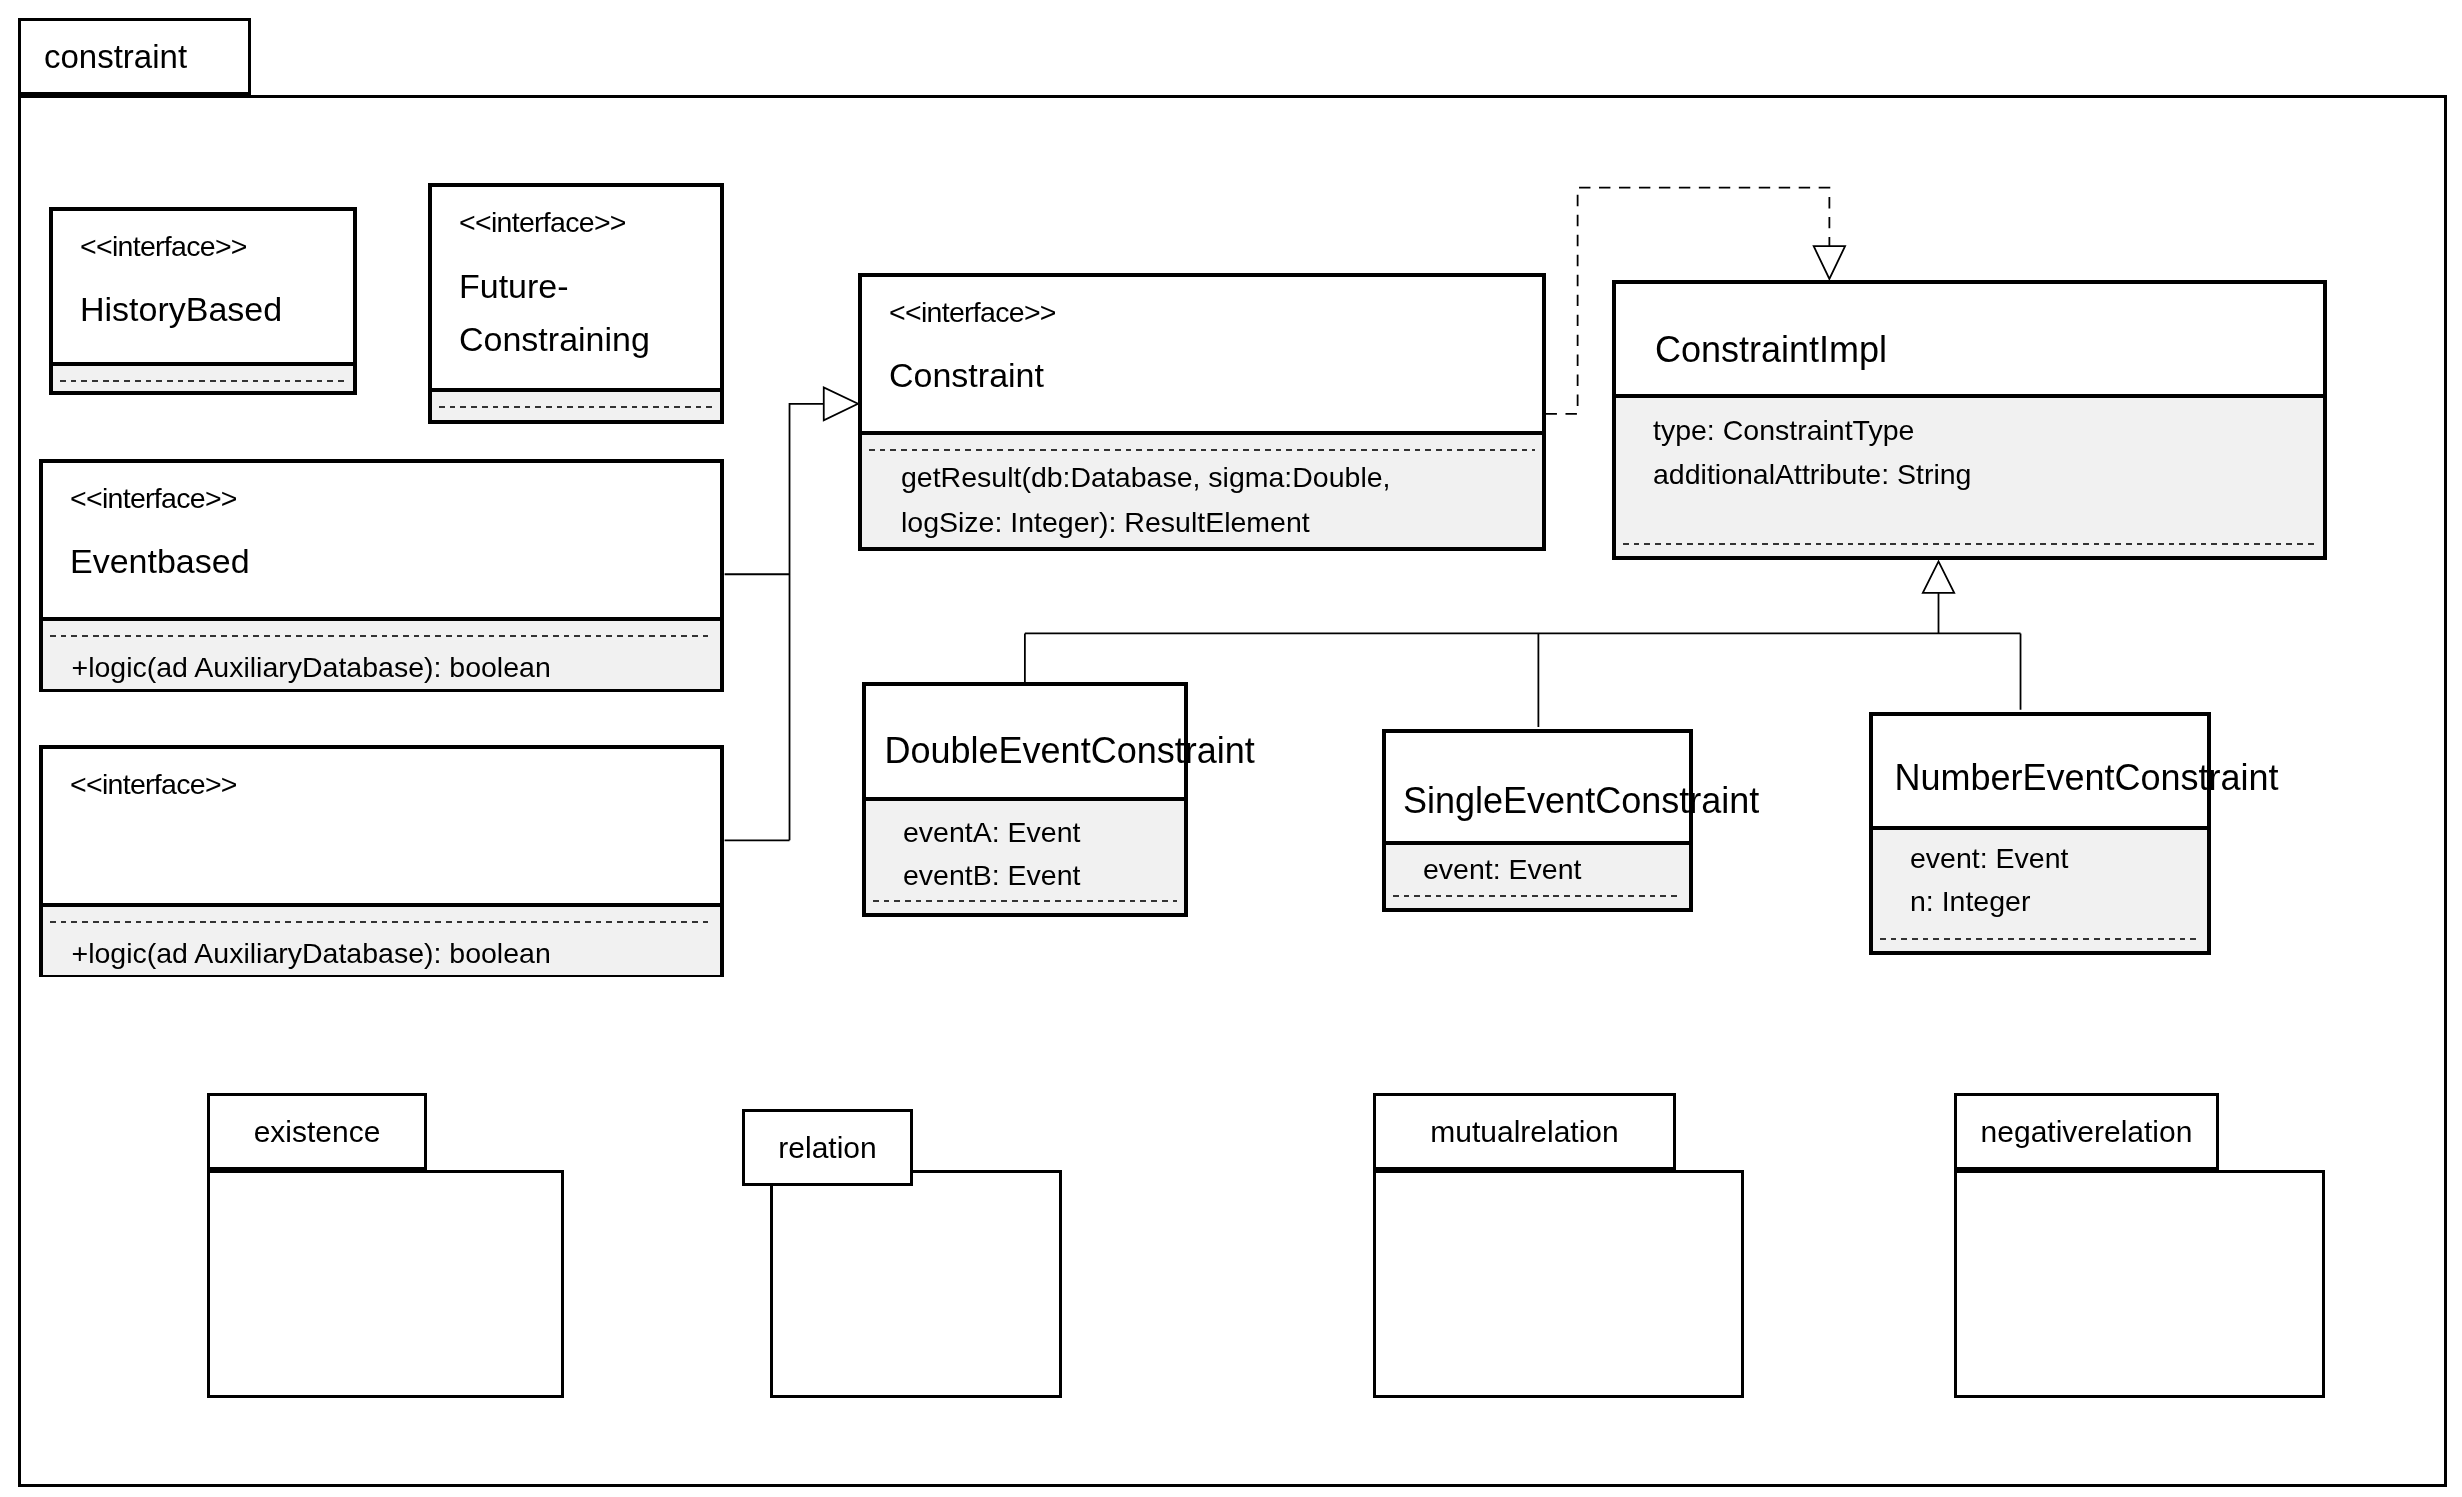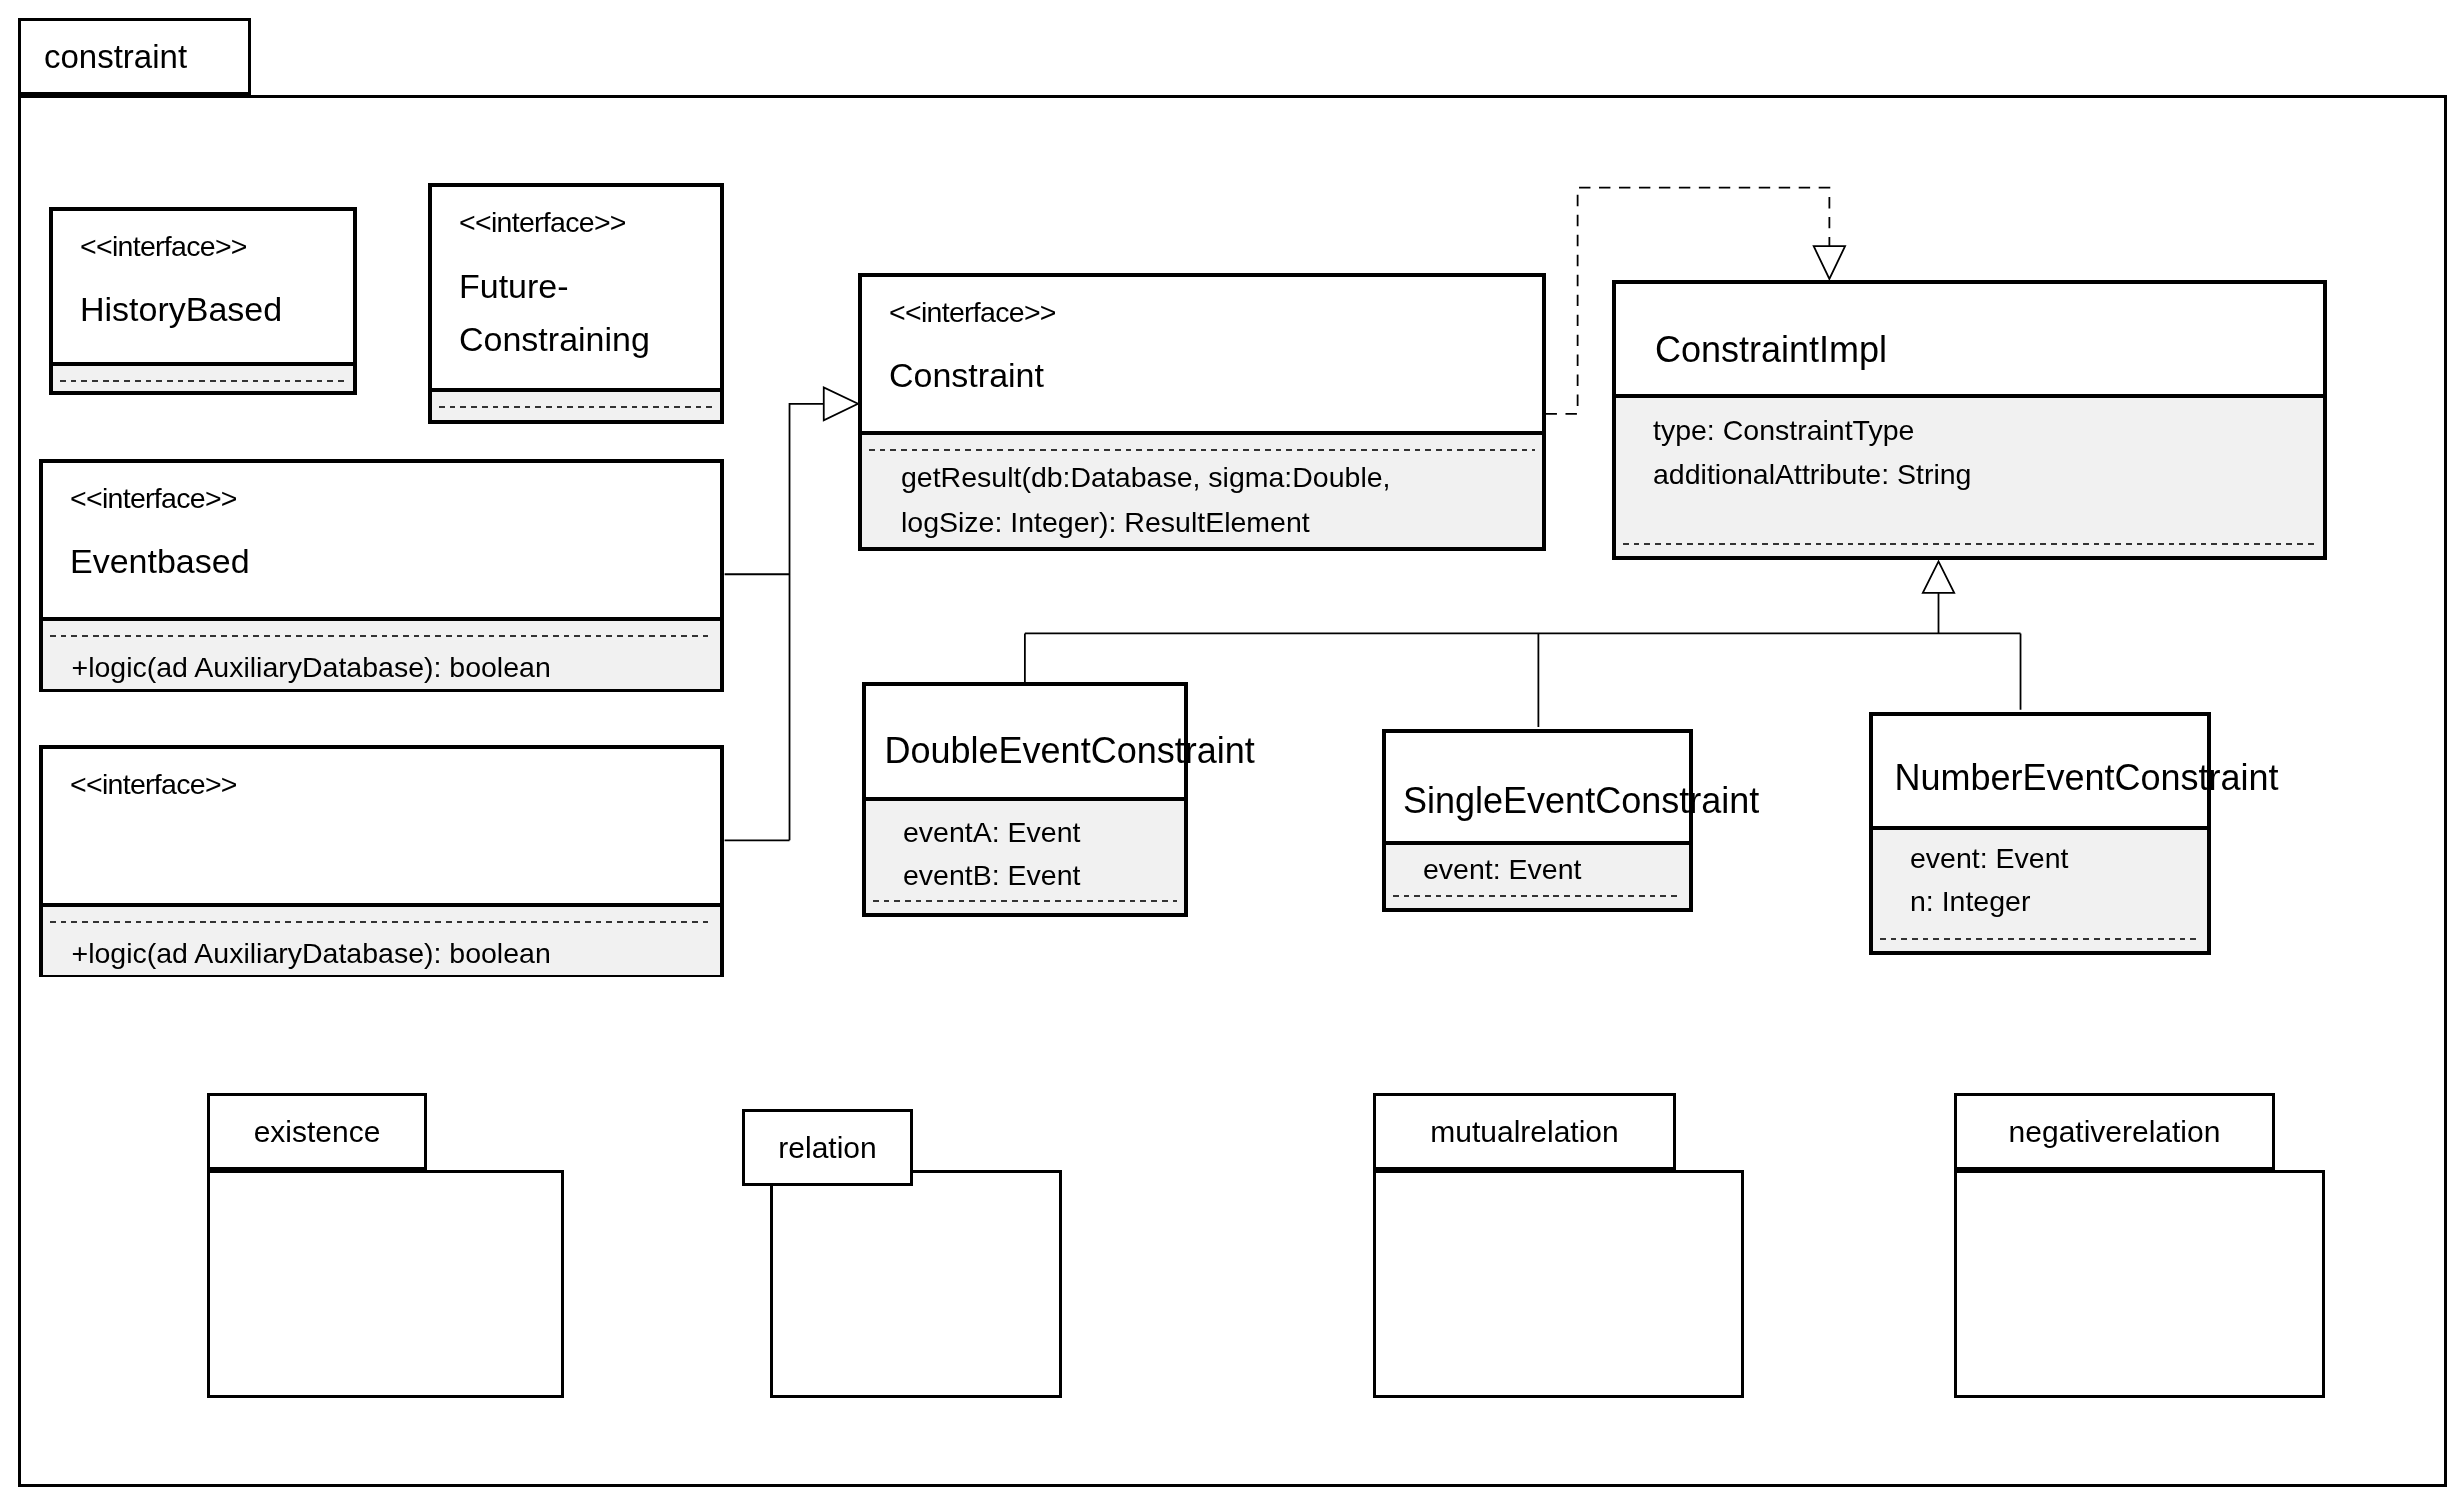--- a/index.html
+++ b/index.html
@@ -170,17 +170,17 @@
 <div class="pkg-tab" style="left:742px;top:1093px;width:171px;height:77px;margin-top:16px;">
   <div class="lbl">relation</div>
 </div>
 <div class="pkg-body" style="left:770px;top:1170px;width:292px;height:228px;"></div>
 
 <div class="pkg-tab" style="left:1373px;top:1093px;width:303px;height:77px;">
   <div class="lbl">mutualrelation</div>
 </div>
 <div class="pkg-body" style="left:1373px;top:1170px;width:371px;height:228px;"></div>
 
-<div class="pkg-tab" style="left:1954px;top:1093px;width:321px;height:77px;">
+<div class="pkg-tab" style="left:1954px;top:1093px;width:265px;height:77px;">
   <div class="lbl">negativerelation</div>
 </div>
 <div class="pkg-body" style="left:1954px;top:1170px;width:371px;height:228px;"></div>
 
 
 </body></html>

